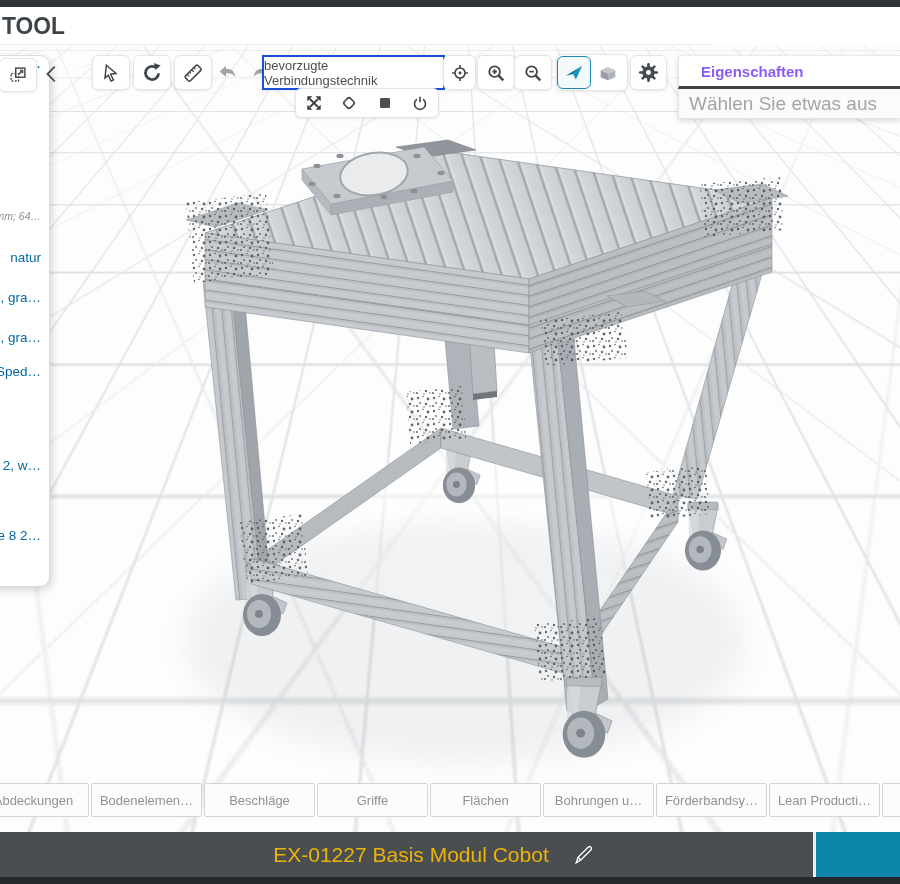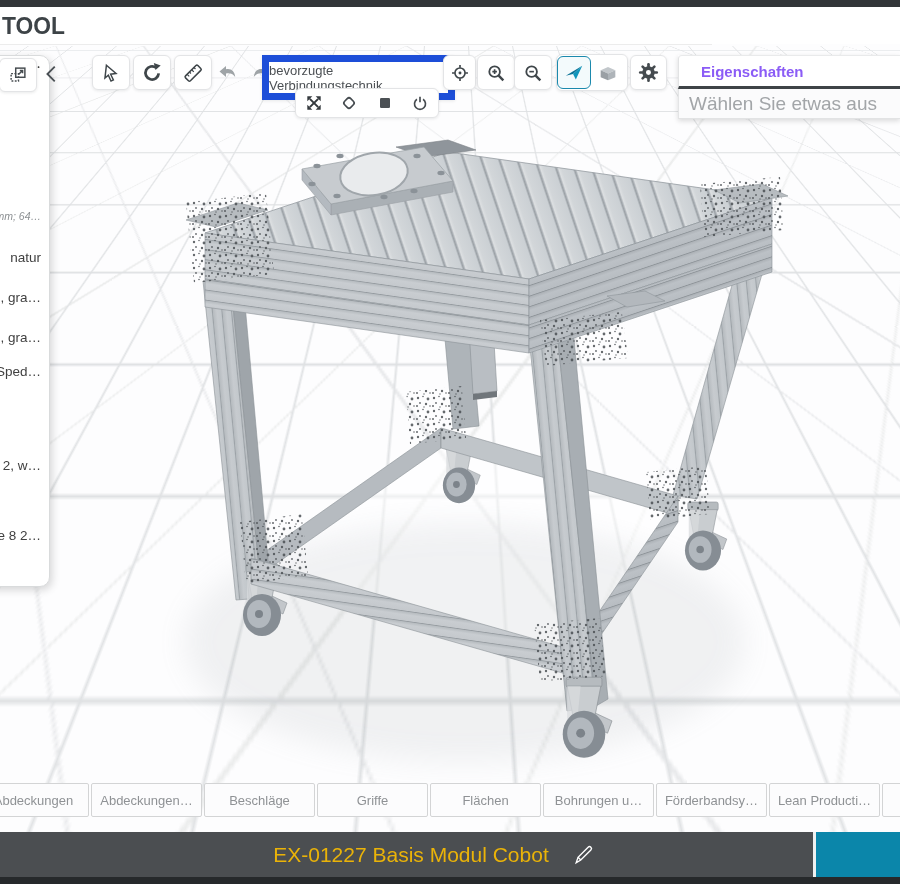--- a/index.html
+++ b/index.html
@@ -22,39 +22,39 @@
       repeating-linear-gradient(45deg,#e9eaec 0 1px,transparent 1px 62px),
       repeating-linear-gradient(-45deg,#eceded 0 1px,transparent 1px 62px);
     transform:perspective(430px) rotateX(56deg);transform-origin:50% 0}
   .model{position:absolute;left:0;top:0;width:900px;height:840px}
 
   
   .tb{position:absolute;background:#fff;border:1px solid #e3e4e6;border-radius:6px;
       box-shadow:0 1px 3px rgba(40,45,50,.10);display:flex;align-items:center;justify-content:center;z-index:20}
   .flat{position:absolute;display:flex;align-items:center;justify-content:center;z-index:20}
   .dropdown{position:absolute;left:262px;top:55px;width:179px;height:31px;background:#fff;
-            border:7px solid #1d4ed8;border-radius:0;box-shadow:0 1px 3px rgba(40,45,50,.10);
+            border:2px solid #1d4ed8;border-radius:0;box-shadow:0 1px 3px rgba(40,45,50,.10);
             display:flex;align-items:center;justify-content:center;font-size:13px;color:#4c5054;z-index:20}
   .iconrow{position:absolute;left:295px;top:88px;width:142px;height:28px;background:#fff;
            border:1px solid #e3e4e6;border-radius:6px;box-shadow:0 1px 3px rgba(40,45,50,.10);
            display:flex;align-items:center;justify-content:space-around;z-index:20}
   .viewgroup{position:absolute;left:556px;top:54px;width:70px;height:35px;background:#fff;
              border:1px solid #e3e4e6;border-radius:6px;box-shadow:0 1px 3px rgba(40,45,50,.10);
              display:flex;align-items:center;z-index:20}
   .subactive{width:34px;height:33px;border:1.5px solid #1b89ad;border-radius:6px;background:#f3fafc;
              display:flex;align-items:center;justify-content:center;box-sizing:border-box}
   .subplain{width:34px;height:33px;display:flex;align-items:center;justify-content:center}
 
   
   .left-panel{position:absolute;left:-262px;top:55px;width:310px;height:530px;background:#fff;
               border:1px solid #d9dbdc;border-radius:10px;box-shadow:2px 3px 9px rgba(0,0,0,.16);z-index:20}
   .lp-export{position:absolute;right:12px;top:2px;width:36px;height:32px;background:#fff;
              border:1px solid #e3e4e6;border-radius:6px;display:flex;align-items:center;justify-content:center}
   .lp-collapse{position:absolute;right:-16px;top:5px;width:26px;height:26px;display:flex;align-items:center;justify-content:center}
-  .lp-item{position:absolute;right:8px;white-space:nowrap;font-size:13.5px;color:#404040}
+  .lp-item{position:absolute;right:8px;white-space:nowrap;font-size:13.5px;color:#0369a1}
   .lp-item.meta{font-size:10.5px;font-style:italic;color:#8c9093}
   .lp-item:nth-of-type(1){top:86px}.lp-item:nth-of-type(2){top:112px}
   .lp-item:nth-of-type(3){top:154px}.lp-item:nth-of-type(4){top:194px}
   .lp-item:nth-of-type(5){top:234px}.lp-item:nth-of-type(6){top:274px}
   .lp-item:nth-of-type(7){top:308px}.lp-item:nth-of-type(8){top:402px}
   .lp-item:nth-of-type(9){top:472px}
 
   
   .props{position:absolute;left:678px;top:55px;width:222px;z-index:20;
          box-shadow:0 2px 5px rgba(0,0,0,.14)}
@@ -356,21 +356,21 @@
     <circle cx="12" cy="12" r="2.6" fill="#fff"></circle>
   </svg>
 </div>
 
 <div class="props">
   <div class="props-head">Eigenschaften</div>
   <div class="props-body">Wählen Sie etwas aus</div>
 </div>
 
 <div class="tab t1">Abdeckungen</div>
-<div class="tab t2">Abdeckungen…</div>
+<div class="tab t2">Bodenelemen…</div>
 <div class="tab t3">Beschläge</div>
 <div class="tab t4">Griffe</div>
 <div class="tab t5">Flächen</div>
 <div class="tab t6">Bohrungen u…</div>
 <div class="tab t7">Förderbandsy…</div>
 <div class="tab t8">Lean Producti…</div>
 <div class="tab t9">Ar</div>
 
 <div class="footer">
   <span class="footer-title">EX-01227 Basis Modul Cobot</span>

